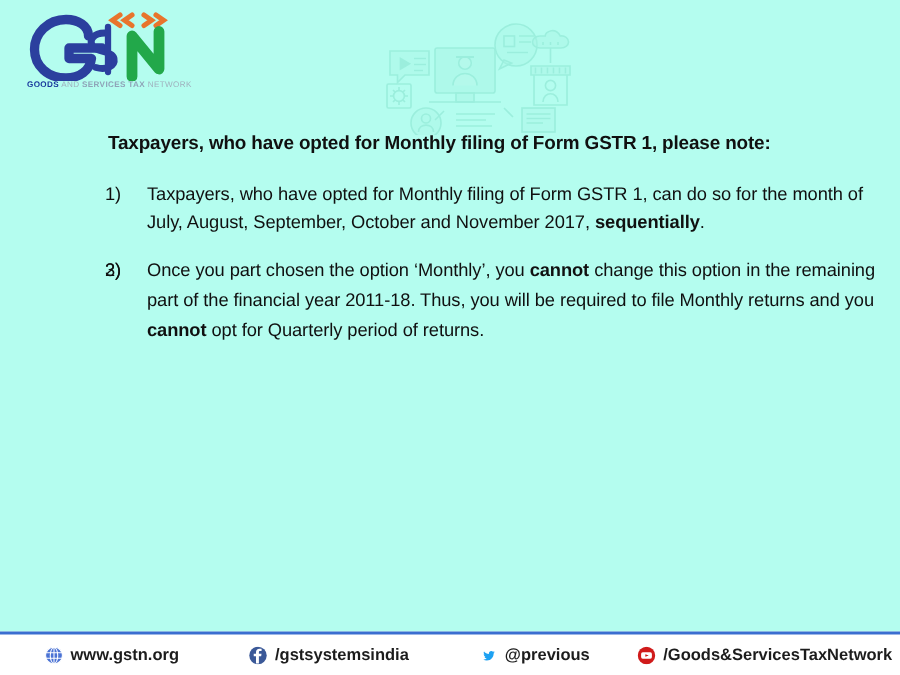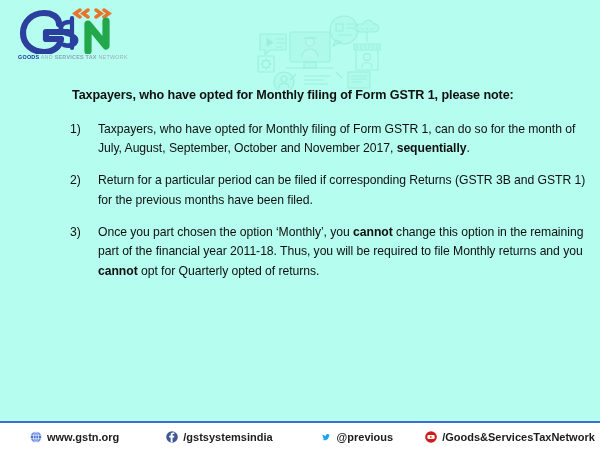--- a/index.html
+++ b/index.html
@@ -196,22 +196,22 @@
       <path d="M52 64 h26 M52 68 h20 M52 72 h24"></path>
       <path d="M44 62 l-6 6 M84 60 l6 6"></path>
     </g>
   </svg>
 </div>
 
 <div id="content">
   <p id="heading">Taxpayers, who have opted for Monthly filing of Form GSTR 1, please note:</p>
   <ol id="list">
       <li class="list-item"><span class="list-marker">1)</span><span><span>Taxpayers, who have opted for Monthly filing of Form GSTR 1, can do so for the month of July, August, September, October and November 2017, </span><span class="b">sequentially</span><span>.</span></span></li>
-      <li class="list-item"><span class="list-marker">2)</span><span><span>Return for a particular period can be filed if corresponding Returns (GSTR 3B and GSTR 1) for the previous months have been filed.</span></span></li>
-      <li class="list-item"><span class="list-marker">3)</span><span><span>Once you part chosen the option ‘Monthly’, you </span><span class="b">cannot</span><span> change this option in the remaining part of the financial year 2011-18. Thus, you will be required to file Monthly returns and you </span><span class="b">cannot</span><span> opt for Quarterly opted of returns.</span></span></li>
+      <li class="list-item"><span class="list-marker">2)</span></li>
+      <li class="list-item"><span class="list-marker">3)</span><span><span>Once you part chosen the option ‘Monthly’, you </span><span class="b">cannot</span><span> change this option in the remaining part of the financial year 2011-18. Thus, you will be required to file Monthly returns and you </span><span class="b">cannot</span><span> opt for Quarterly period of returns.</span></span></li>
     </ol>
 </div>
 
 <div id="footer" style="background: rgb(255, 255, 255); border-top-color: rgb(59, 110, 208);">
 
   <div class="footer-entry" id="fe-web">
     <svg class="fi" width="12" height="12" viewBox="0 0 12 12">
       <circle cx="6" cy="6" r="5.6" fill="#4a72d4"></circle>
       <circle cx="6" cy="6" r="5.6" fill="none" stroke="#ffffff" stroke-width="0.7"></circle>
       <ellipse cx="6" cy="6" rx="2.5" ry="5.3" fill="none" stroke="#ffffff" stroke-width="0.7"></ellipse>

